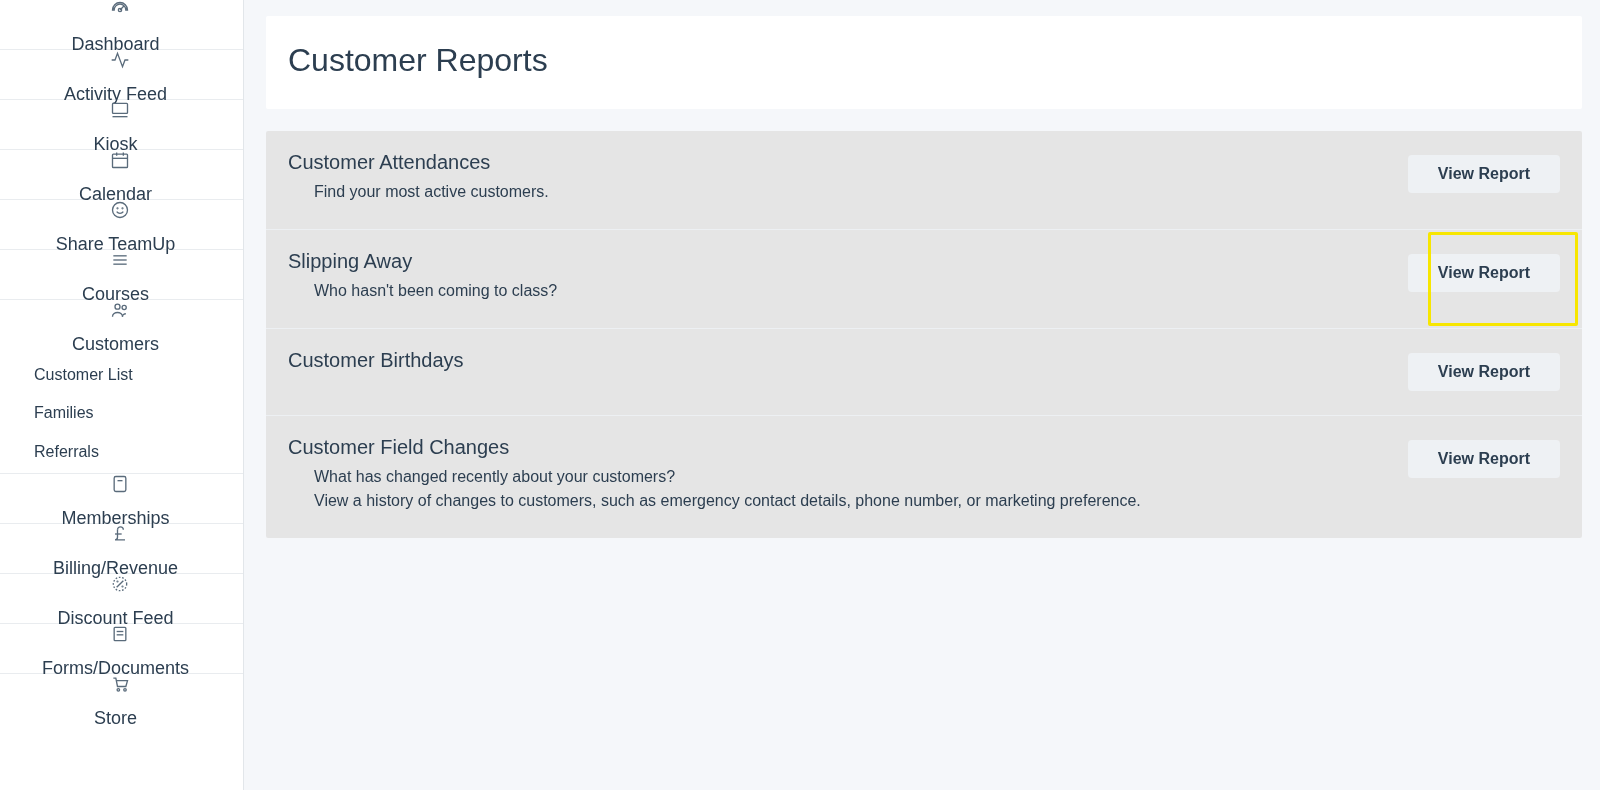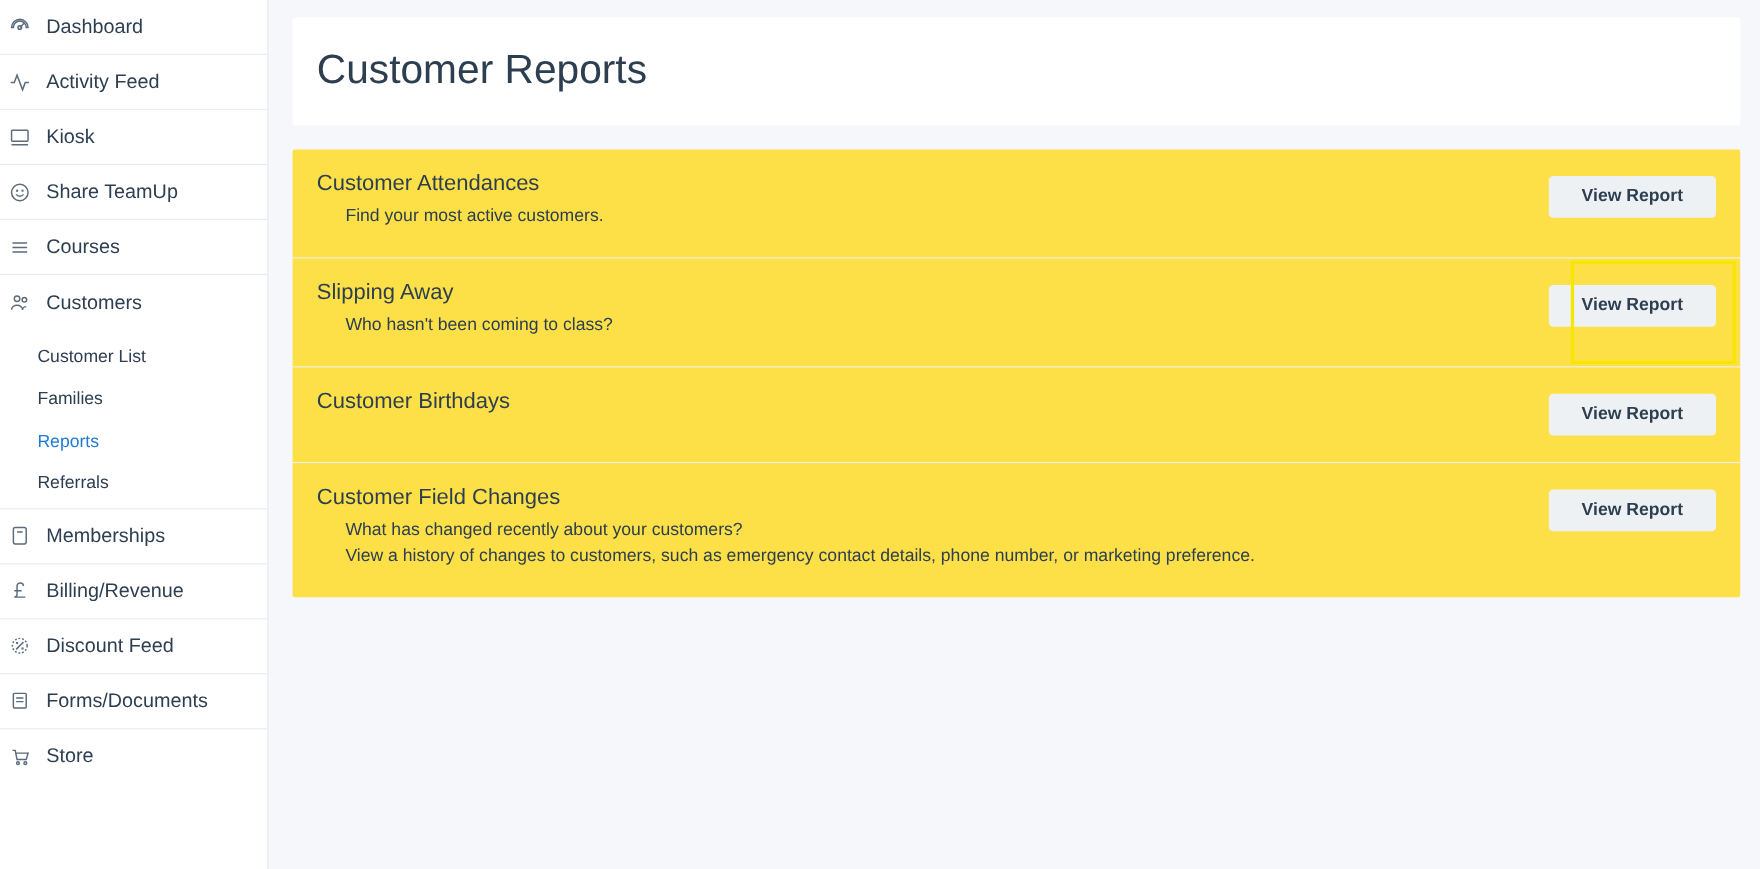--- a/index.html
+++ b/index.html
@@ -28,20 +28,21 @@
   .nav-item {
     display: flex;
     align-items: center;
     gap: 14px;
     padding: 0 12px 0 0;
     height: 50px;
     border-bottom: 1px solid #e9ecef;
     font-size: 18px;
     color: #2c3e50;
     cursor: pointer;
+    flex-direction: column;
   }
   .nav-icon {
     width: 28px;
     display: flex;
     justify-content: flex-end;
     color: #5a6b7b;
   }
   .nav-icon svg { width: 20px; height: 20px; stroke: currentColor; fill: none; stroke-width: 1.6; }
   .nav-label { flex: 1; white-space: nowrap; }
   .subnav {
@@ -63,26 +64,26 @@
     padding: 16px 18px 0 22px;
     overflow-y: auto;
   }
   .page-header {
     background: #fff;
     border-radius: 2px;
     padding: 26px 22px 30px 22px;
     margin-bottom: 22px;
   }
   .page-title {
-    font-size: 37px;
+    font-size: 32px;
     font-weight: 400;
     color: #2c3e50;
   }
   .report-list {
-    background: #fde047;
+    background: #e5e5e5;
     border-radius: 2px;
   }
   .report-row {
     display: flex;
     align-items: flex-start;
     padding: 20px 22px 24px 22px;
     border-bottom: 1px solid #edf0f3;
     position: relative;
   }
   .report-row:last-child { border-bottom: none; }
@@ -147,20 +148,34 @@
     <div class="nav-item">
       <span class="nav-icon">
         <svg viewBox="0 0 24 24">
             <rect x="3" y="4" width="18" height="12" rx="1"></rect>
             <line x1="3" y1="20" x2="21" y2="20"></line>
           </svg>
       </span>
       <span class="nav-label">Kiosk</span>
     </div>
 
+    <div class="nav-item">
+      <span class="nav-icon">
+        <svg viewBox="0 0 24 24">
+            <rect x="3" y="5" width="18" height="16" rx="1"></rect>
+            <line x1="3" y1="10" x2="21" y2="10"></line>
+            <line x1="8" y1="3" x2="8" y2="7"></line>
+            <line x1="16" y1="3" x2="16" y2="7"></line>
+            <line x1="7" y1="14" x2="7" y2="14"></line>
+            <line x1="12" y1="14" x2="12" y2="14"></line>
+            <line x1="17" y1="14" x2="17" y2="14"></line>
+          </svg>
+      </span>
+      <span class="nav-label">Calendar</span>
+    </div>
 
     <div class="nav-item">
       <span class="nav-icon">
         <svg viewBox="0 0 24 24">
             <circle cx="12" cy="12" r="9"></circle>
             <path d="M8 14s1.5 2 4 2 4-2 4-2"></path>
             <circle cx="9" cy="10" r="0.5"></circle>
             <circle cx="15" cy="10" r="0.5"></circle>
           </svg>
       </span>
@@ -187,21 +202,20 @@
             <circle cx="17" cy="9" r="2.5"></circle>
             <path d="M15 20c0-2 2-3.5 4-3.5"></path>
           </svg>
       </span>
       <span class="nav-label">Customers</span>
     </div>
 
     <div class="subnav">
       <div class="sub-item">Customer List</div>
       <div class="sub-item">Families</div>
-      <div class="sub-item active">Reports</div>
       <div class="sub-item">Referrals</div>
     </div>
 
     <div class="nav-item">
       <span class="nav-icon">
         <svg viewBox="0 0 24 24">
             <rect x="5" y="3" width="14" height="18" rx="2"></rect>
             <line x1="9" y1="8" x2="15" y2="8"></line>
           </svg>
       </span>

